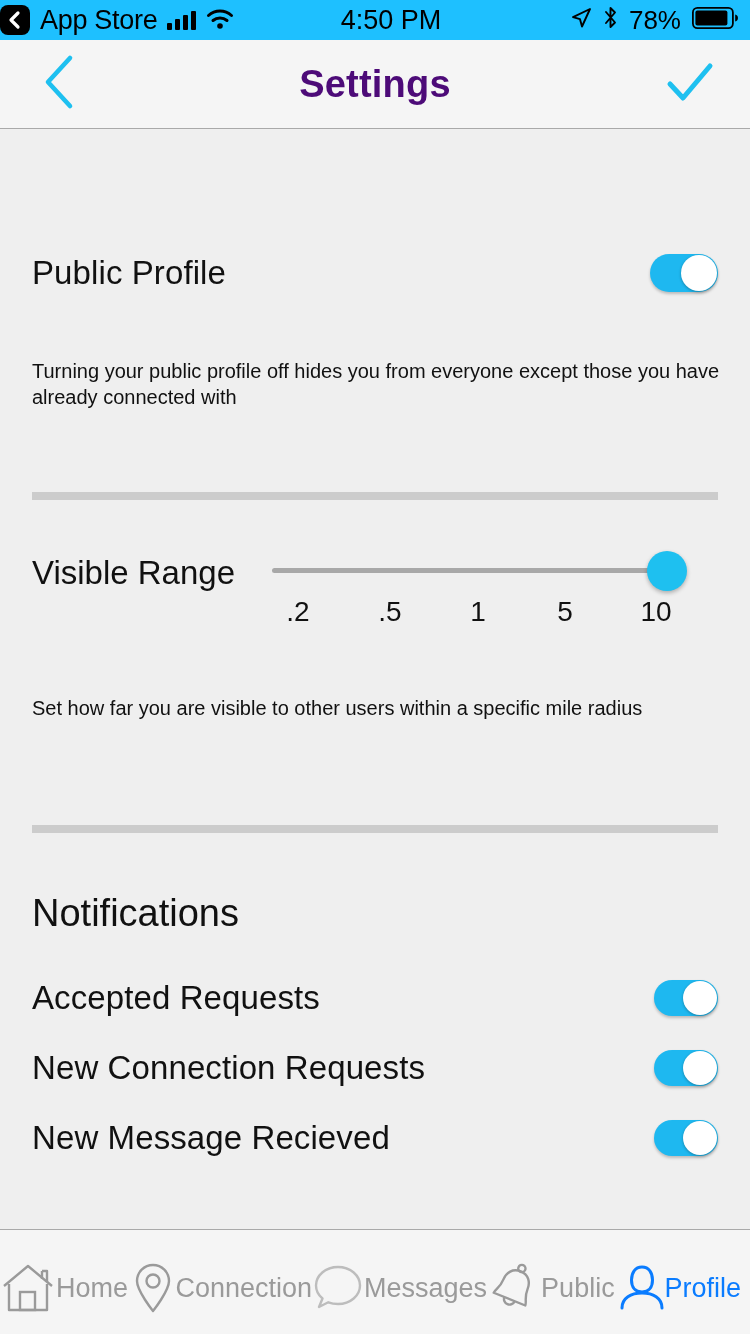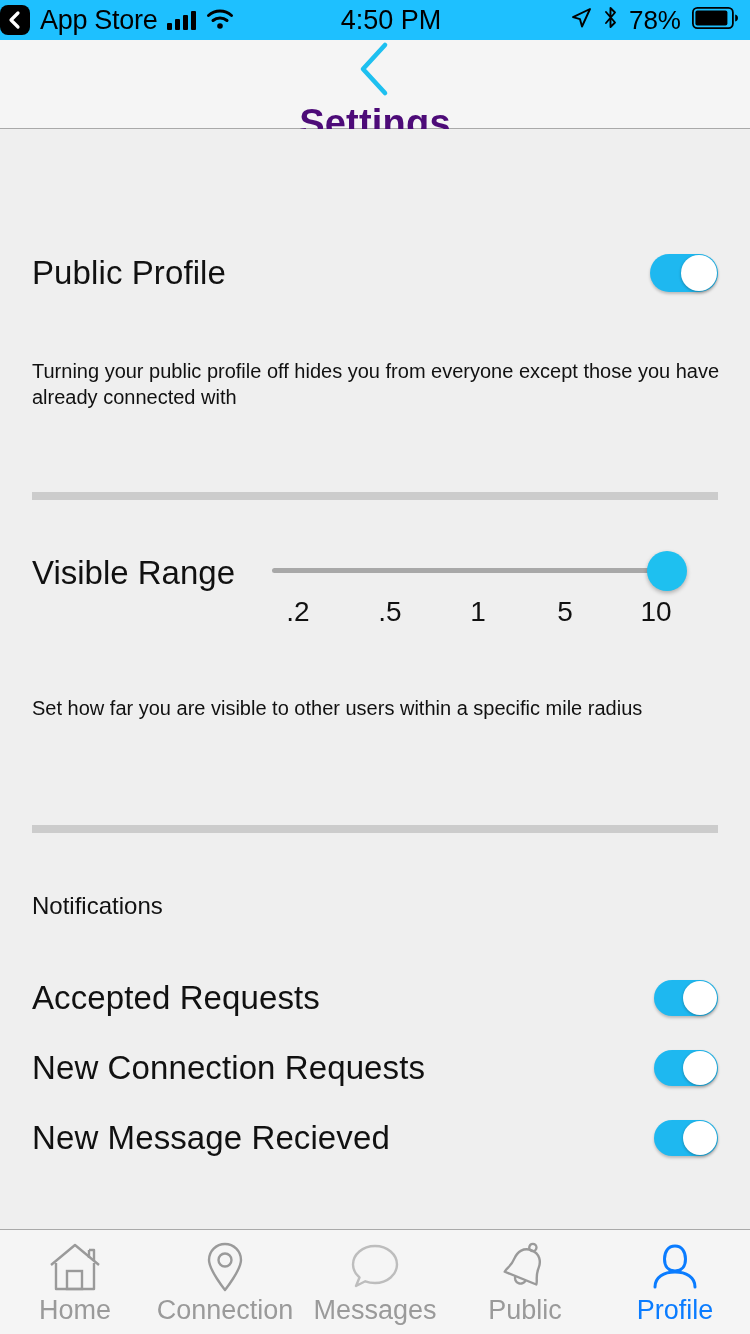--- a/index.html
+++ b/index.html
@@ -30,21 +30,21 @@
   .sb-pct{ font-size:26px; }
   .bars{ display:flex; align-items:flex-end; gap:3px; height:20px; }
   .bars i{ display:block; width:5px; background:#000; border-radius:1px; }
   .bars i:nth-child(1){height:7px;} .bars i:nth-child(2){height:11px;}
   .bars i:nth-child(3){height:15px;} .bars i:nth-child(4){height:19px;}
 
   
   .nav-bar{
     position:absolute; top:40px; left:0; width:750px; height:89px;
     background:#F5F5F5; border-bottom:1px solid #A9A9A9;
-    display:flex; align-items:center;flex-direction:column;
+    display:flex; align-items:center;
   }
   .nav-back{ width:120px; display:flex; align-items:center; justify-content:center; cursor:pointer; }
   .nav-title{
     flex:1; text-align:center; font-size:38px; font-weight:bold;
     color:#4D0B78; letter-spacing:0.2px;
   }
   .nav-done{ width:120px; display:flex; align-items:center; justify-content:center; cursor:pointer; }
 
   
   .content{
@@ -58,21 +58,21 @@
   .row-label{ font-size:33px; color:#111; letter-spacing:0.1px; }
   .desc{
     position:absolute; left:32px; width:690px;
     font-size:20px; line-height:1.28; color:#111;
   }
   .divider{
     position:absolute; left:32px; width:686px; height:8px;
     background:#CCCCCC;
   }
   .section-title{
-    position:absolute; left:32px; font-size:24px; color:#111;
+    position:absolute; left:32px; font-size:38px; color:#111;
   }
 
   
   .toggle{
     position:relative; border-radius:999px; background:#1EB8F0;
     box-shadow:0 2px 3px rgba(0,0,0,0.22);
     cursor:pointer; flex:0 0 auto;
   }
   .toggle .knob{
     position:absolute; top:1px; background:#FFF; border-radius:50%;
@@ -103,21 +103,21 @@
     transform:translateX(-50%); text-align:center;
   }
 
   
   .tab-bar{
     position:absolute; bottom:0; left:0; width:750px; height:105px;
     background:#F5F5F5; border-top:1px solid #A9A9A9;
     display:flex; align-items:flex-start;
   }
   .tab{
-    flex:1; height:100%; display:flex; flex-direction:column;
+    flex:1; height:100%; display:flex; flex-direction:row;
     align-items:center; justify-content:flex-start; padding-top:11px;
     cursor:pointer;
   }
   .tab .ticon{ height:52px; display:flex; align-items:center; justify-content:center; }
   .tab .tlabel{ font-size:27px; color:#9A9A9A; margin-top:2px; }
   .tab.active .tlabel{ color:#0A7CFF; font-weight:normal; }
 </style>
 </head>
 <body>
 

